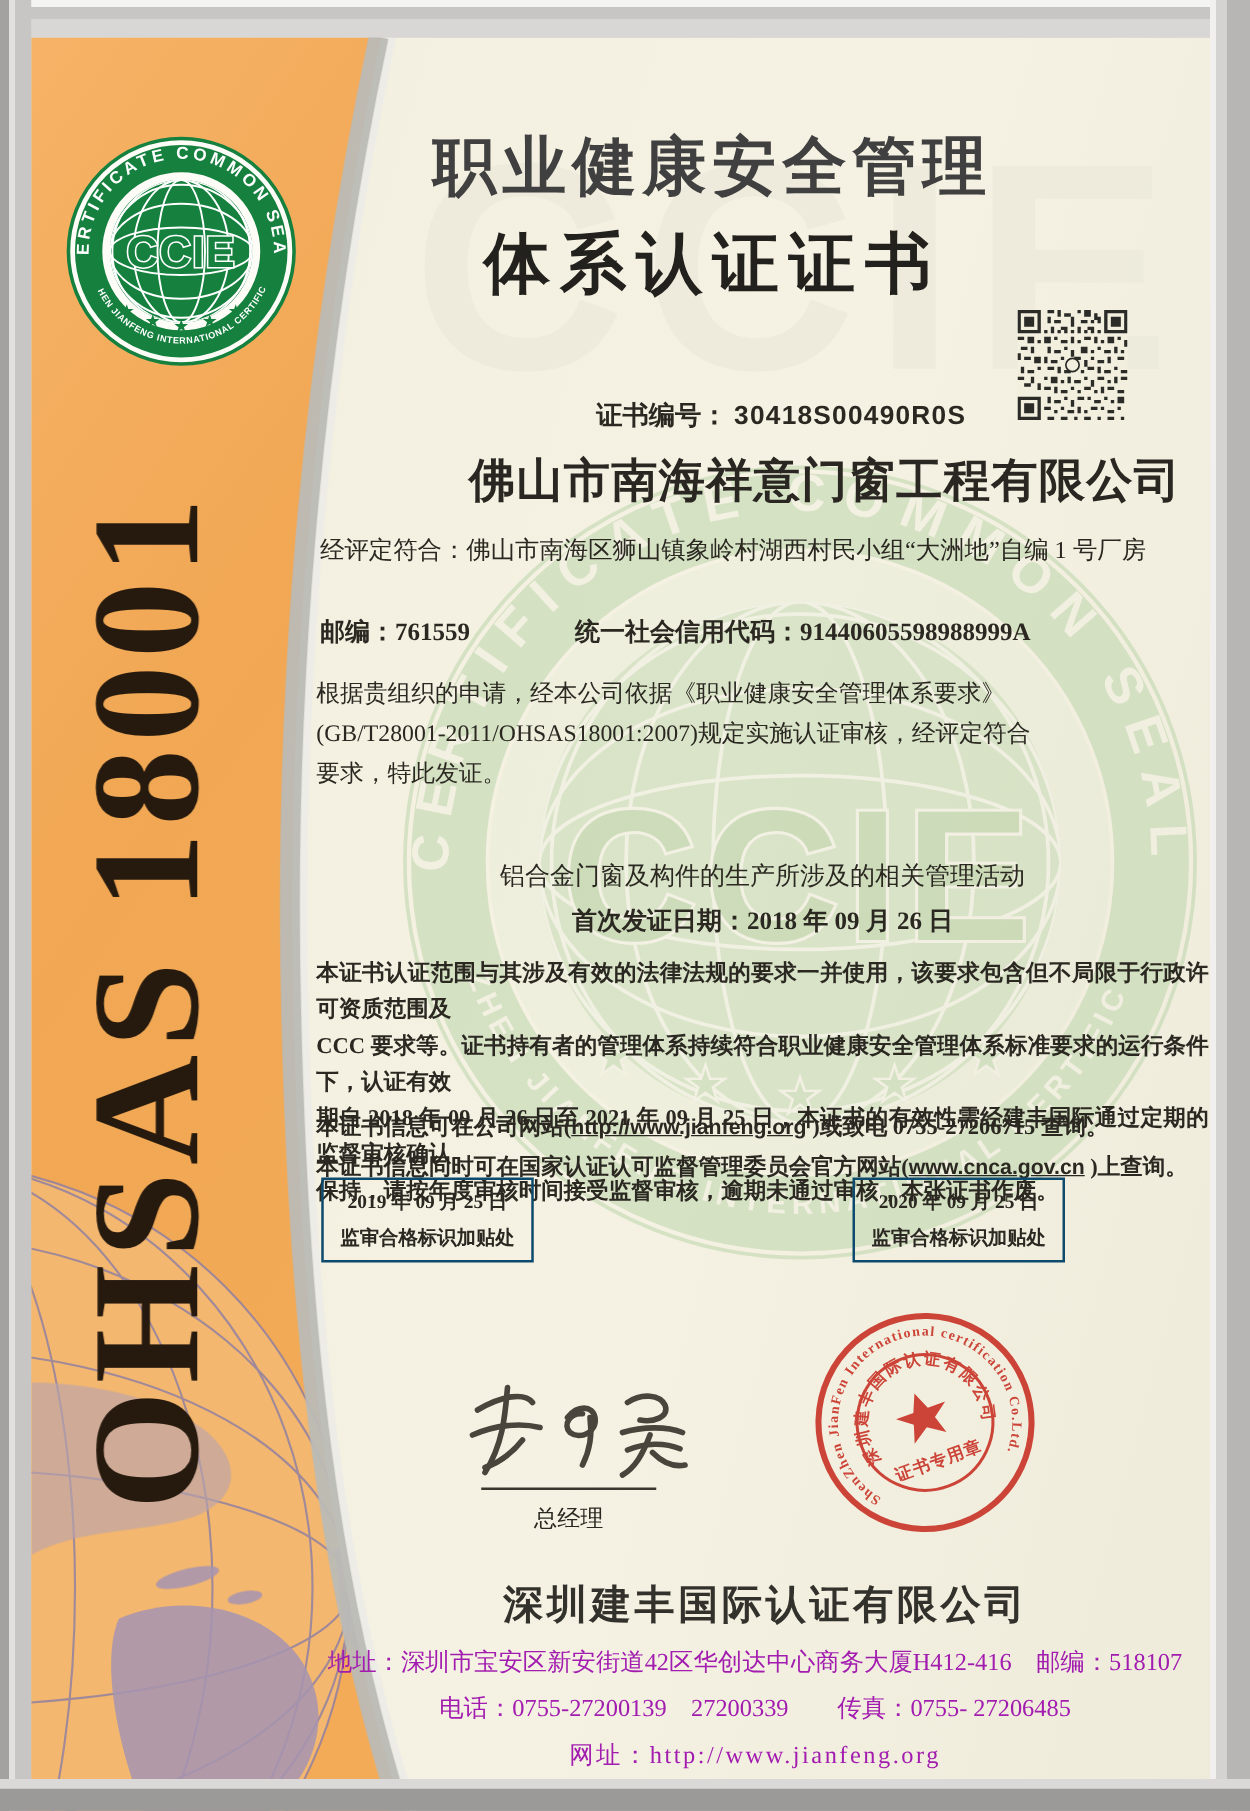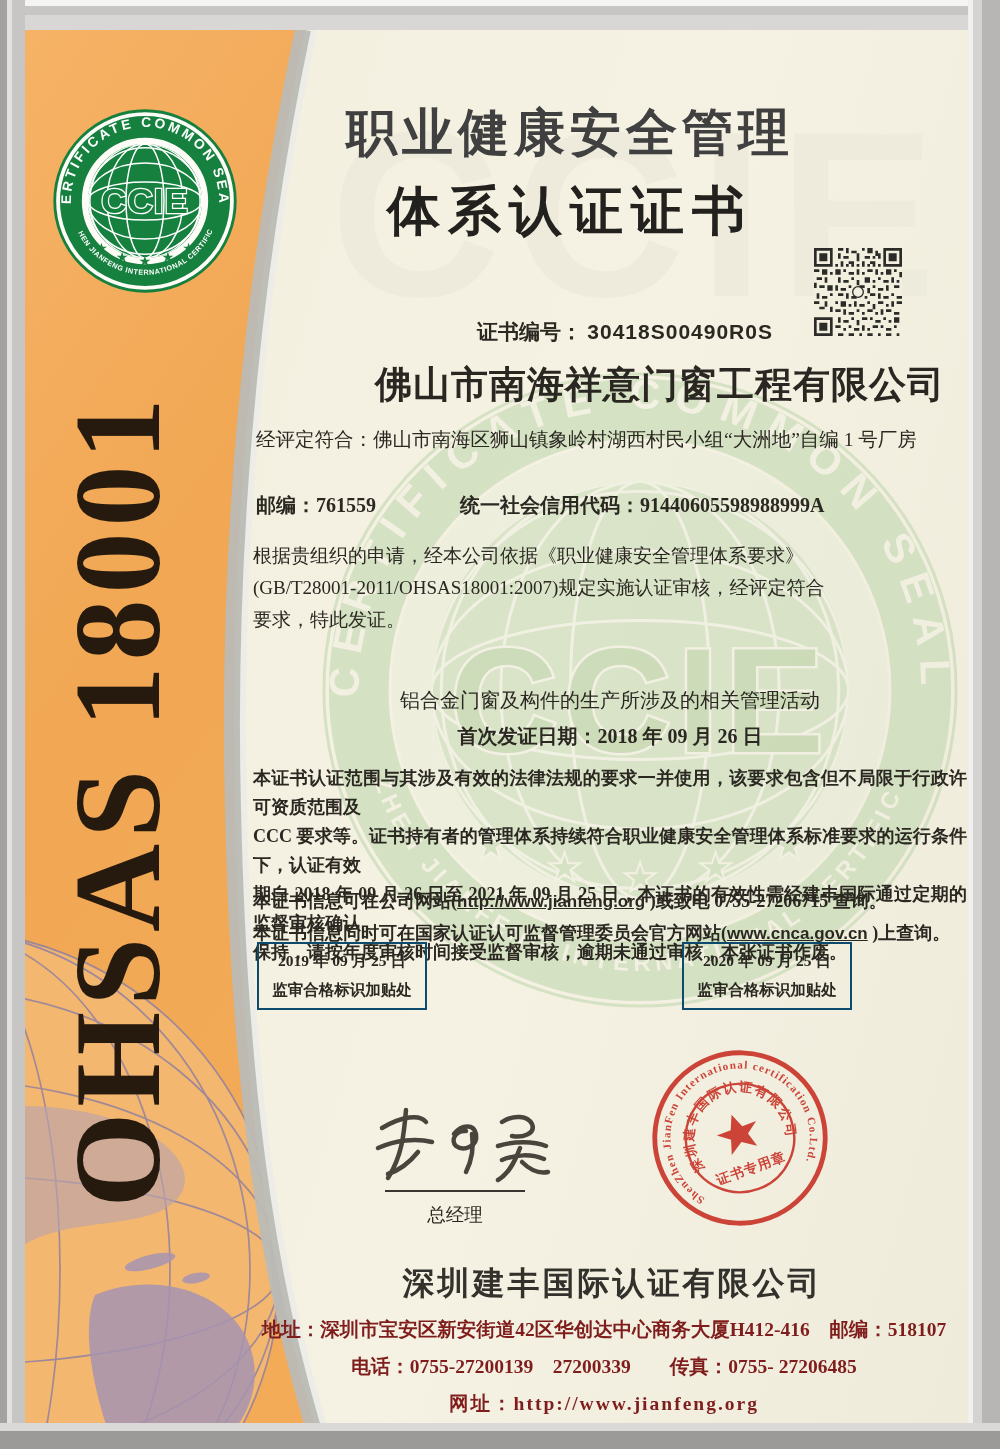--- a/index.html
+++ b/index.html
@@ -56,21 +56,21 @@
     display:flex;flex-direction:column;justify-content:space-evenly;text-align:center;
     font-size:15.5px;font-weight:bold;}
   .box1{left:257px;} .box2{left:682px;}
   .sig{left:362px;top:1098px;width:215px;height:100px;z-index:5;}
   .sig-line{left:385px;top:1190px;width:140px;border-top:2.5px solid #3a352e;z-index:5;}
   .sig-title{left:385px;top:1202px;width:140px;text-align:center;font-size:18.5px;z-index:5;}
   .seal{left:648px;top:1046px;width:184px;height:184px;z-index:6;transform:rotate(-20deg);}
   .issuer{left:280px;top:1262px;width:665px;text-align:center;font-weight:bold;
     font-size:32px;letter-spacing:3px;color:#33312c;z-index:5;
     font-family:"Liberation Sans","DejaVu Sans",sans-serif;}
-  .foot{left:240px;width:728px;text-align:center;font-size:19.5px;font-weight:bold;z-index:5;color:#7f1d1d;}
+  .foot{left:240px;width:728px;text-align:center;font-size:19.5px;font-weight:normal;z-index:5;color:#a21caf;}
   .foot-addr{top:1316px;} .foot-tel{top:1353px;} .foot-web{top:1390px;letter-spacing:2px;}
 </style>
 </head>
 <body>
 
 <div class="page">
 
   <div class="abs cert"></div>
 
   <svg class="abs decor" viewBox="0 0 1000 1449">

